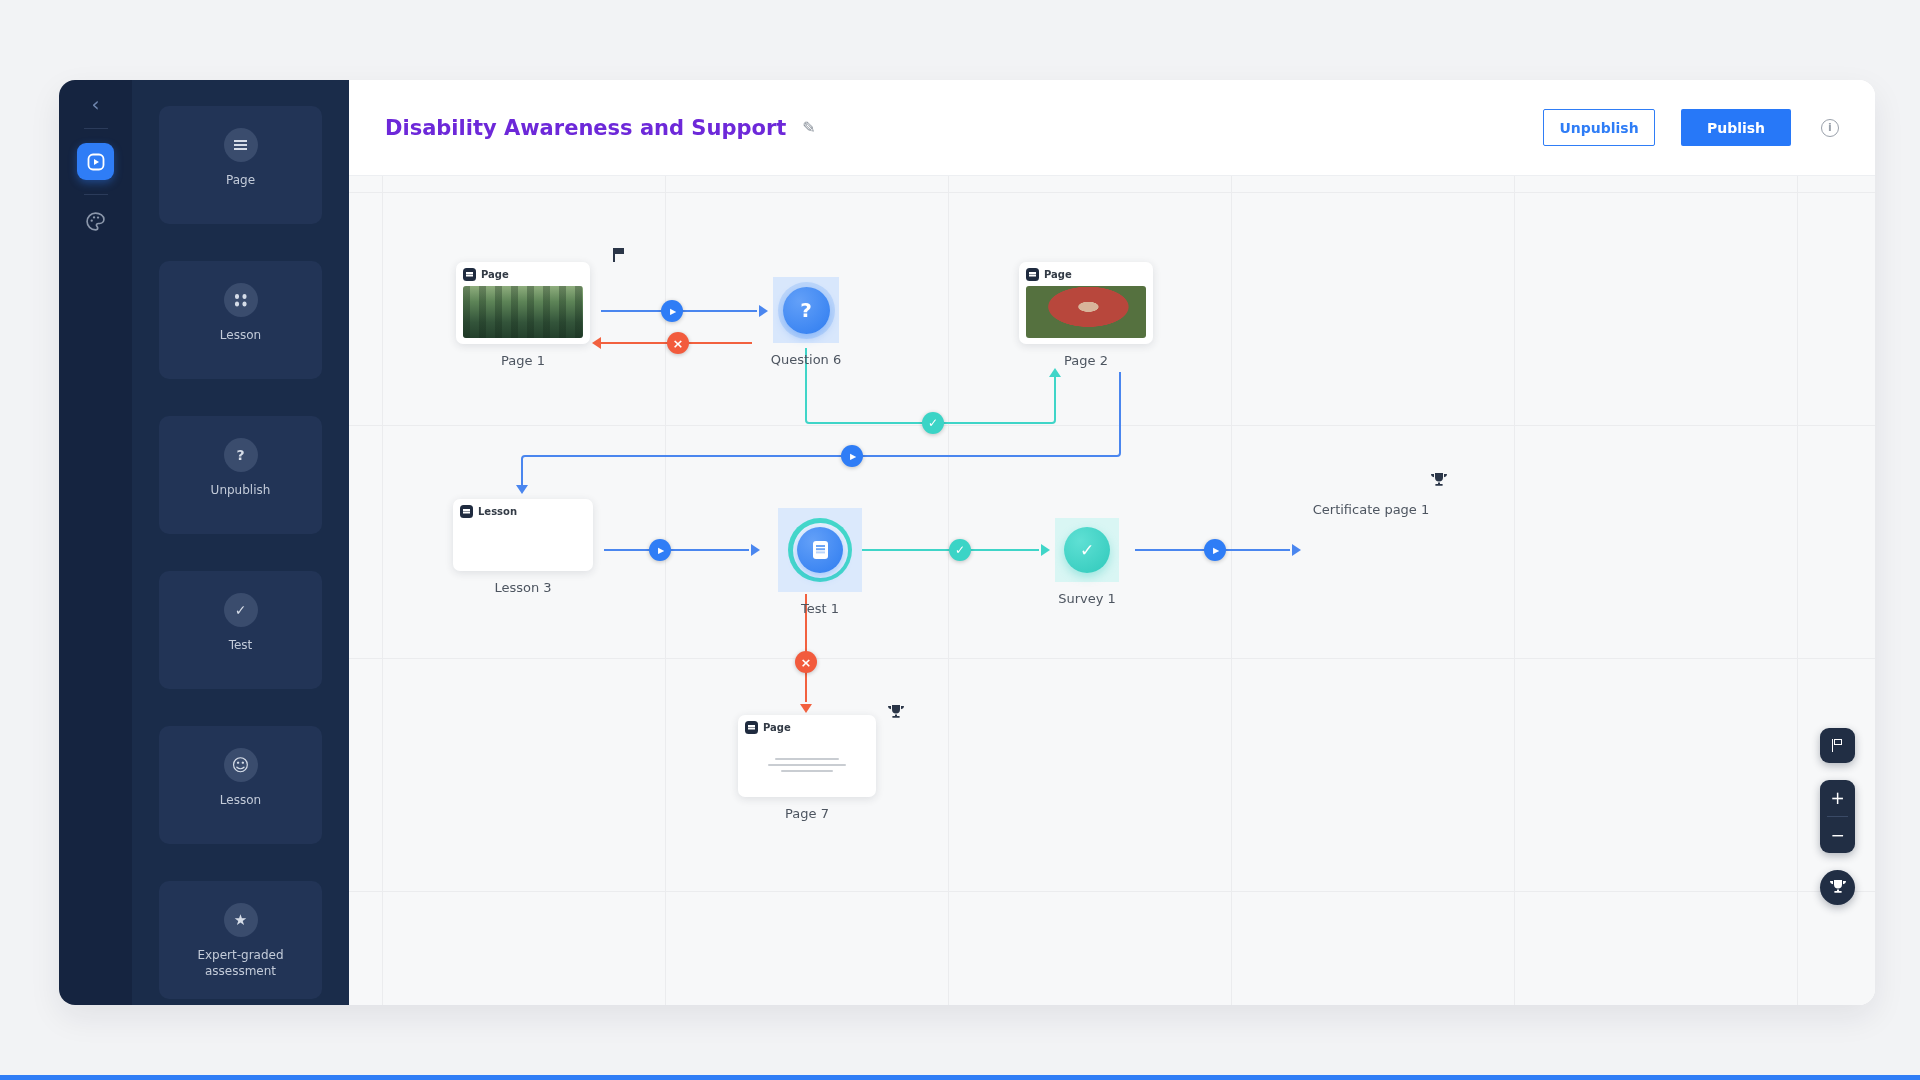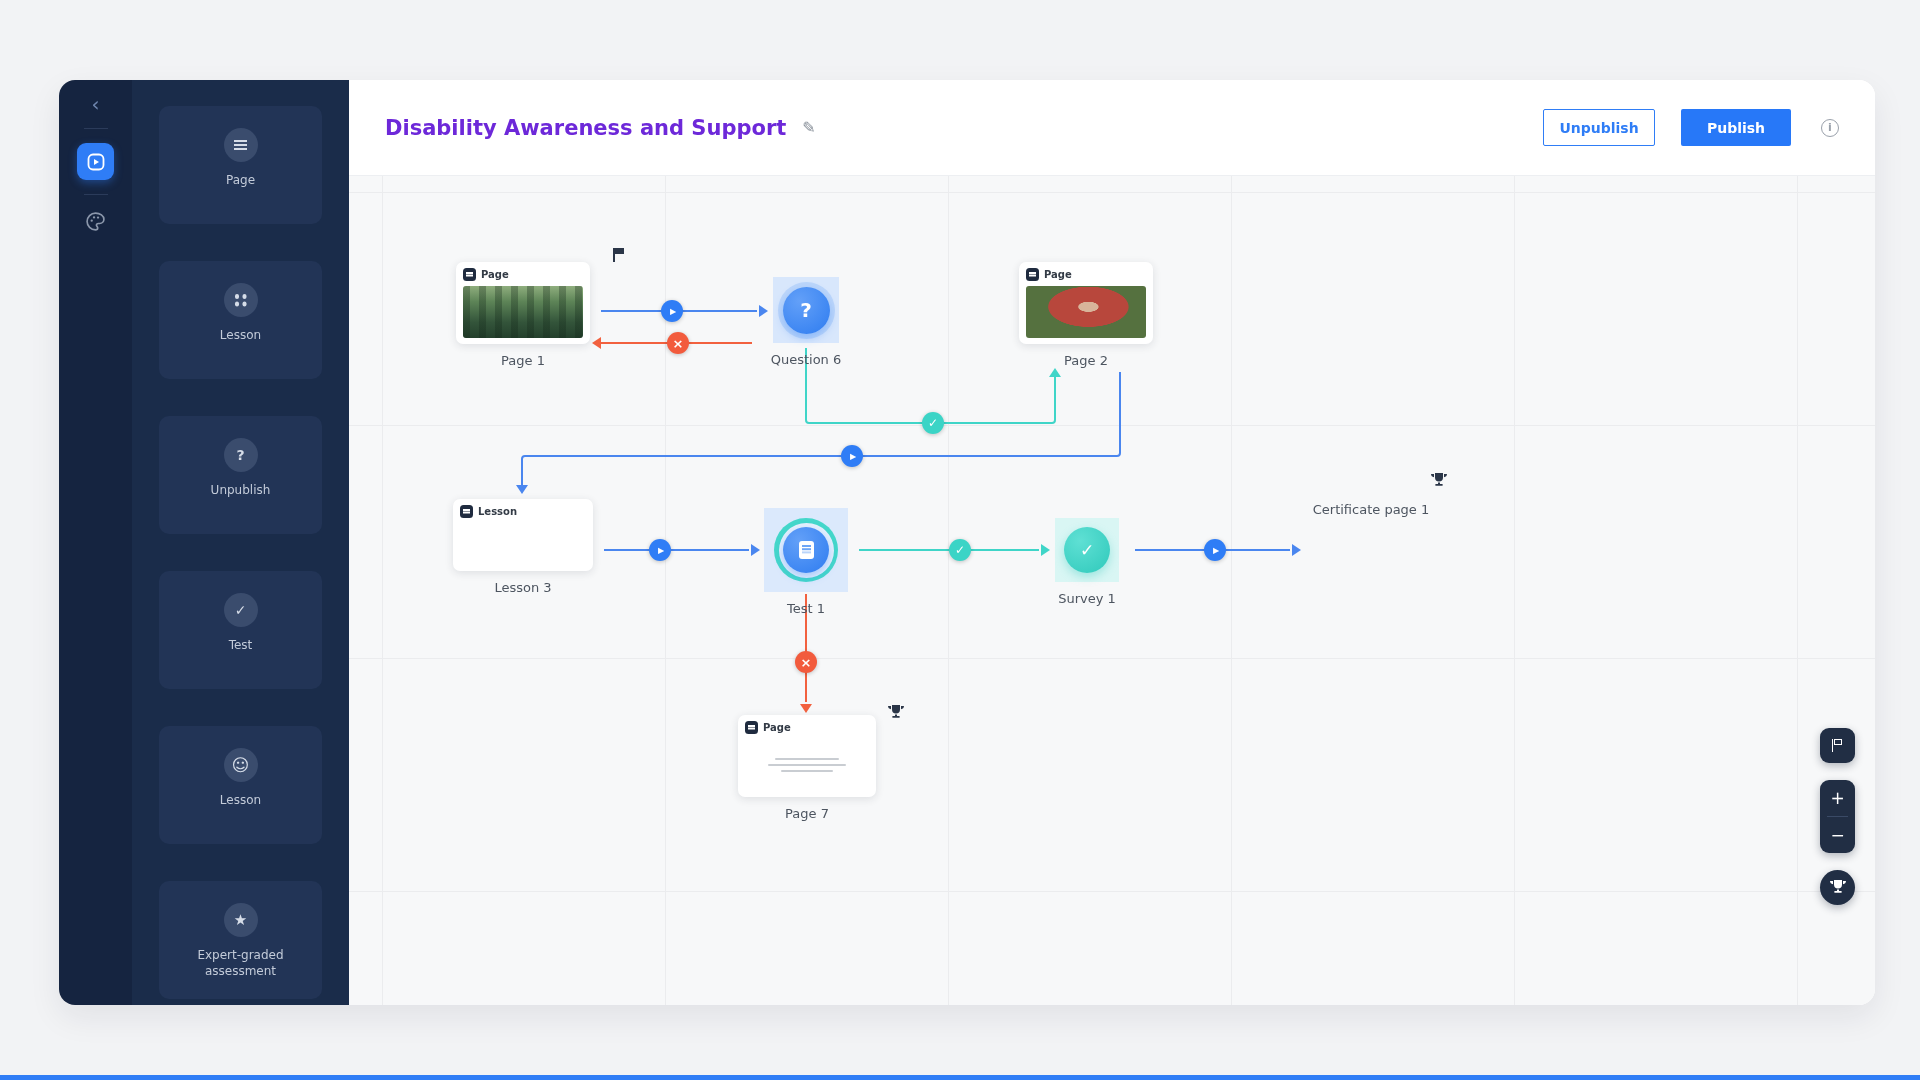--- a/index.html
+++ b/index.html
@@ -296,21 +296,21 @@
       <div class="mini-card">
         <div class="mini-head">
           <span class="mini-icon"></span>
           <span class="mini-type">Lesson</span>
         </div>
         <div class="body-blank"></div>
       </div>
       <div class="node-label">Lesson 3</div>
     </div>
 
-    <div class="node" style="left:415px; top:332px; width:84px">
+    <div class="node" style="left:429px; top:332px; width:84px">
       <div class="circle-stack t-outer">
         <span class="c t-teal"></span>
         <span class="c t-ring"></span>
         <span class="c t-inner">
             <span class="doc"></span>
           </span>
       </div>
       <div class="node-label">Test 1</div>
     </div>
 

